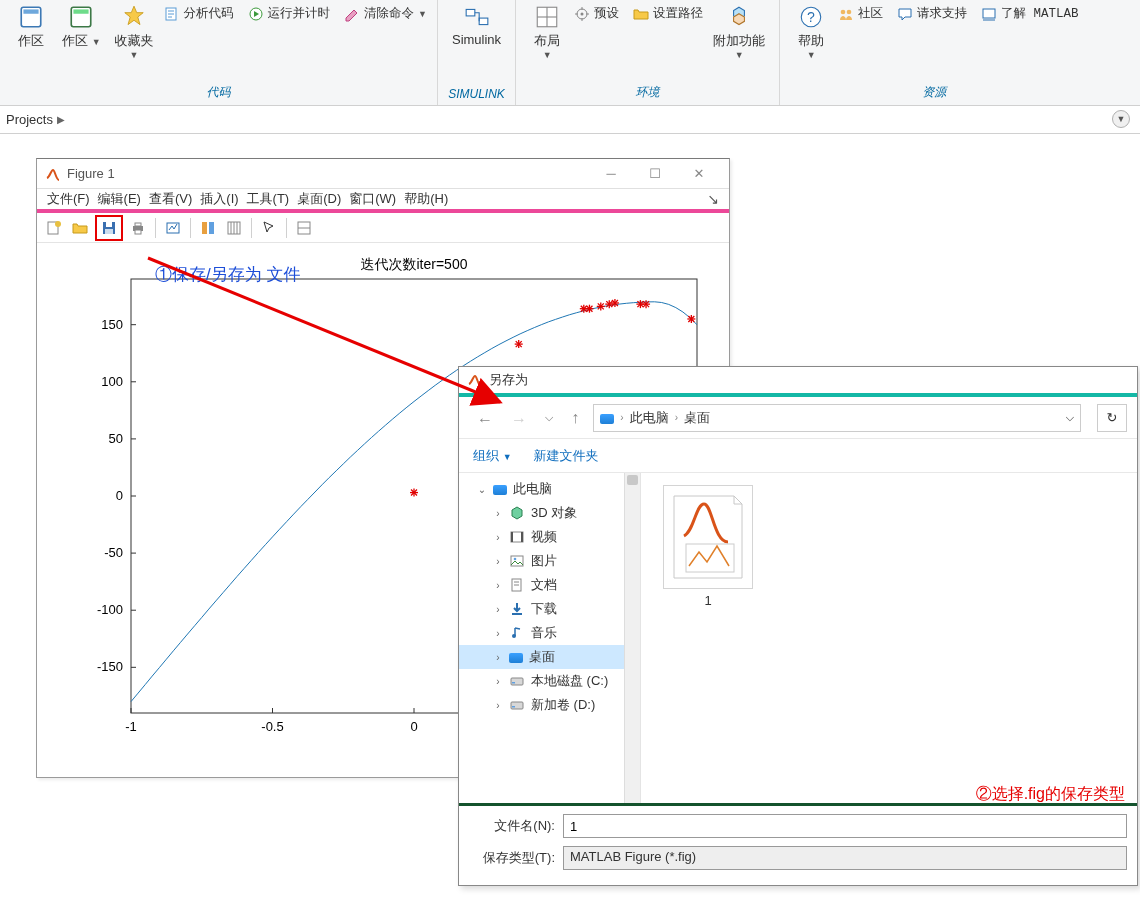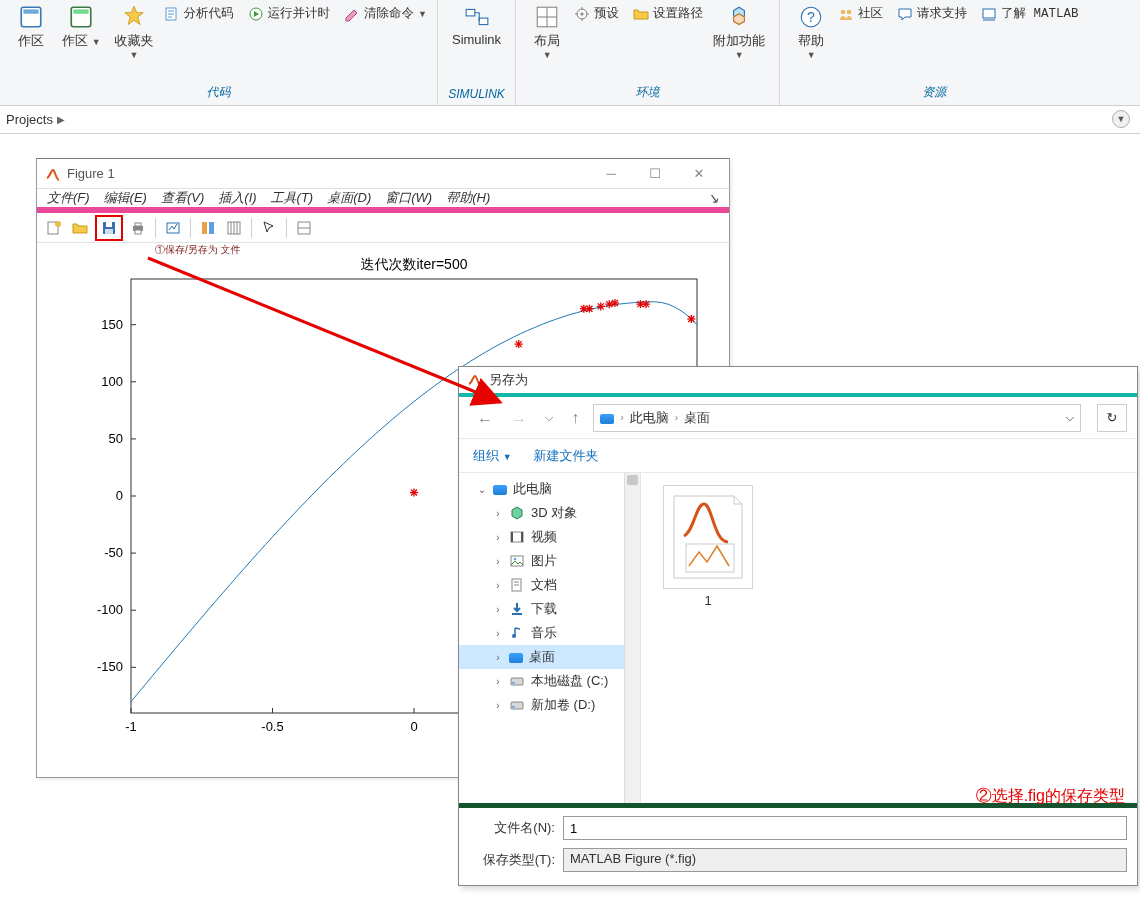--- a/index.html
+++ b/index.html
@@ -26,50 +26,50 @@
   .crumb-bar { height:28px; display:flex; align-items:center; padding:0 6px; border-bottom:1px solid #d0d0d0; background:#fff; position:relative;}
   .crumb-bar .chev { margin-left:4px; color:#666; font-size:10px;}
   .crumb-bar .round { position:absolute; right:10px; top:4px; width:18px; height:18px; border:1px solid #b0b0b0; border-radius:50%; background:#f0f0f0; display:flex; align-items:center; justify-content:center; font-size:9px; color:#555;}
   
   .figwin { position:absolute; left:36px; top:158px; width:694px; height:620px; background:#fff; border:1px solid #9a9a9a; border-top:1px solid #7a7a7a; box-shadow:2px 2px 3px rgba(0,0,0,0.08);}
   .titlebar { height:30px; background:#fff; display:flex; align-items:center; padding:0 8px; border-bottom:1px solid #e0e0e0;}
   .titlebar .logo { width:16px; height:16px; margin-right:6px;}
   .titlebar .ttl { color:#555; font-size:13px;}
   .titlebar .winbtns { margin-left:auto; display:flex; gap:0;}
   .winbtn { width:44px; height:28px; display:flex; align-items:center; justify-content:center; color:#888; font-size:13px;}
-  .menubar { height:24px; display:flex; align-items:center; gap:14px; padding:0 10px; font-size:13px; border-bottom:6px solid #ec4899; position:relative;font-style:italic;}
+  .menubar { height:24px; display:flex; align-items:center; gap:8px; padding:0 10px; font-size:13px; border-bottom:4px solid #ec4899; position:relative;}
   .menubar .spacer { flex:1;}
   .menubar .squig { font-size:14px; color:#555;}
   .fig-toolbar { height:30px; display:flex; align-items:center; gap:4px; padding:0 6px; border-bottom:1px solid #e4e4e4;}
   .fig-toolbar .tb { width:22px; height:22px; display:flex; align-items:center; justify-content:center;}
   .fig-toolbar .redbox { border:2px solid #e60000; width:28px; height:26px; }
   .fig-toolbar .sep { width:1px; height:20px; background:#d0d0d0; margin:0 2px;}
   .plot-area { position:relative; width:100%; height:calc(100% - 84px); background:#fff; }
-  .annot1 { position:absolute; left:118px; top:0; color:#7f1d1d; font-size:10px; white-space:nowrap; pointer-events:none; }
+  .annot1 { position:absolute; left:118px; top:20px; color:#1d4ed8; font-size:17px; white-space:nowrap; pointer-events:none; }
   
   .savewin { position:absolute; left:458px; top:366px; width:680px; height:520px; background:#fff; border:1px solid #888; box-shadow:3px 3px 6px rgba(0,0,0,0.15);}
   .savewin .titlebar2 { height:30px; display:flex; align-items:center; padding:0 8px; border-bottom:4px solid #14b8a6;}
   .nav-row { height:42px; display:flex; align-items:center; gap:10px; padding:0 10px 0 14px; border-bottom:1px solid #e8e8e8;}
   .nav-row .navbtn { color:#888; font-size:16px; padding:0 4px;}
   .path-box { flex:1; height:28px; border:1px solid #ccc; display:flex; align-items:center; padding:0 6px; gap:6px;}
   .refresh { width:30px; height:28px; border:1px solid #ccc; display:flex; align-items:center; justify-content:center; margin-left:6px;}
   .toolbar-row { height:34px; display:flex; align-items:center; gap:22px; padding:0 14px; border-bottom:1px solid #e8e8e8; color:#106ebe;}
   .save-body { display:flex; height:calc(100% - 30px - 42px - 34px - 82px);}
   .tree { width:182px; border-right:1px solid #e4e4e4; overflow:hidden; padding-top:4px; position:relative;}
   .tree-scroll { position:absolute; right:0; top:0; width:16px; height:100%; background:#f0f0f0; border-left:1px solid #ddd;}
   .tree-scroll .thumb{ position:absolute; left:2px; right:2px; top:2px; height:10px; background:#c8c8c8; border-radius:2px;}
   .tree-item { display:flex; align-items:center; gap:6px; padding:3px 4px 3px 6px; font-size:13px;}
   .tree-item.l1 { padding-left:18px;}
   .tree-item.l2 { padding-left:34px;}
   .tree-item.sel { background:#cde8ff;}
   .tree .exp { width:10px; color:#666; font-size:10px; display:inline-block; text-align:center;}
   .files { flex:1; padding:12px;}
   .file-item { display:flex; flex-direction:column; align-items:center; width:110px;}
   .file-thumb { width:90px; height:104px; border:1px solid #d4d4d4; background:#fff; position:relative;}
-  .bottom-form { height:82px; border-top:5px solid #14532d; padding:8px 10px 0 10px; display:flex; flex-direction:column; gap:8px; position:relative;}
+  .bottom-form { height:82px; border-top:3px solid #14532d; padding:8px 10px 0 10px; display:flex; flex-direction:column; gap:8px; position:relative;}
   .form-row { display:flex; align-items:center; gap:8px;}
   .form-row label { width:86px; text-align:right; font-size:13px;}
   .form-row .inp { flex:1; height:24px; border:1px solid #999; padding:2px 6px; font-size:13px; background:#fff;}
   .form-row .sel { flex:1; height:24px; border:1px solid #999; padding:2px 6px; font-size:13px; background:#eee;}
   .redbox2 { border:2px solid #e60000; }
   .annot2 { position:absolute; right:12px; top:-22px; color:#e60000; font-size:16px;}
   svg { display:block; }
   .ic-monitor { background: linear-gradient(#3aa0ff,#1e7fd6); border-radius:2px; width:14px; height:10px; position:relative; top:1px;}
 </style>
 </head>

